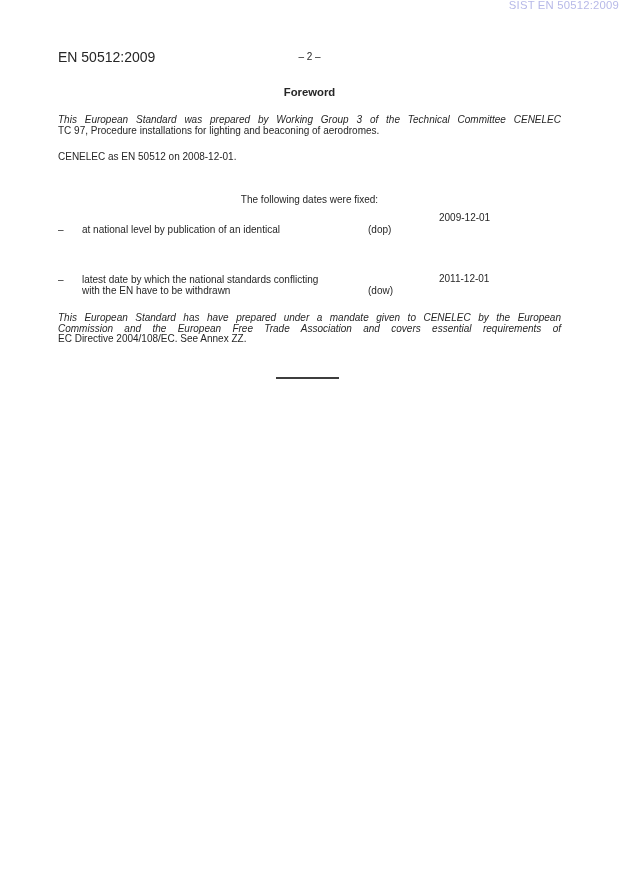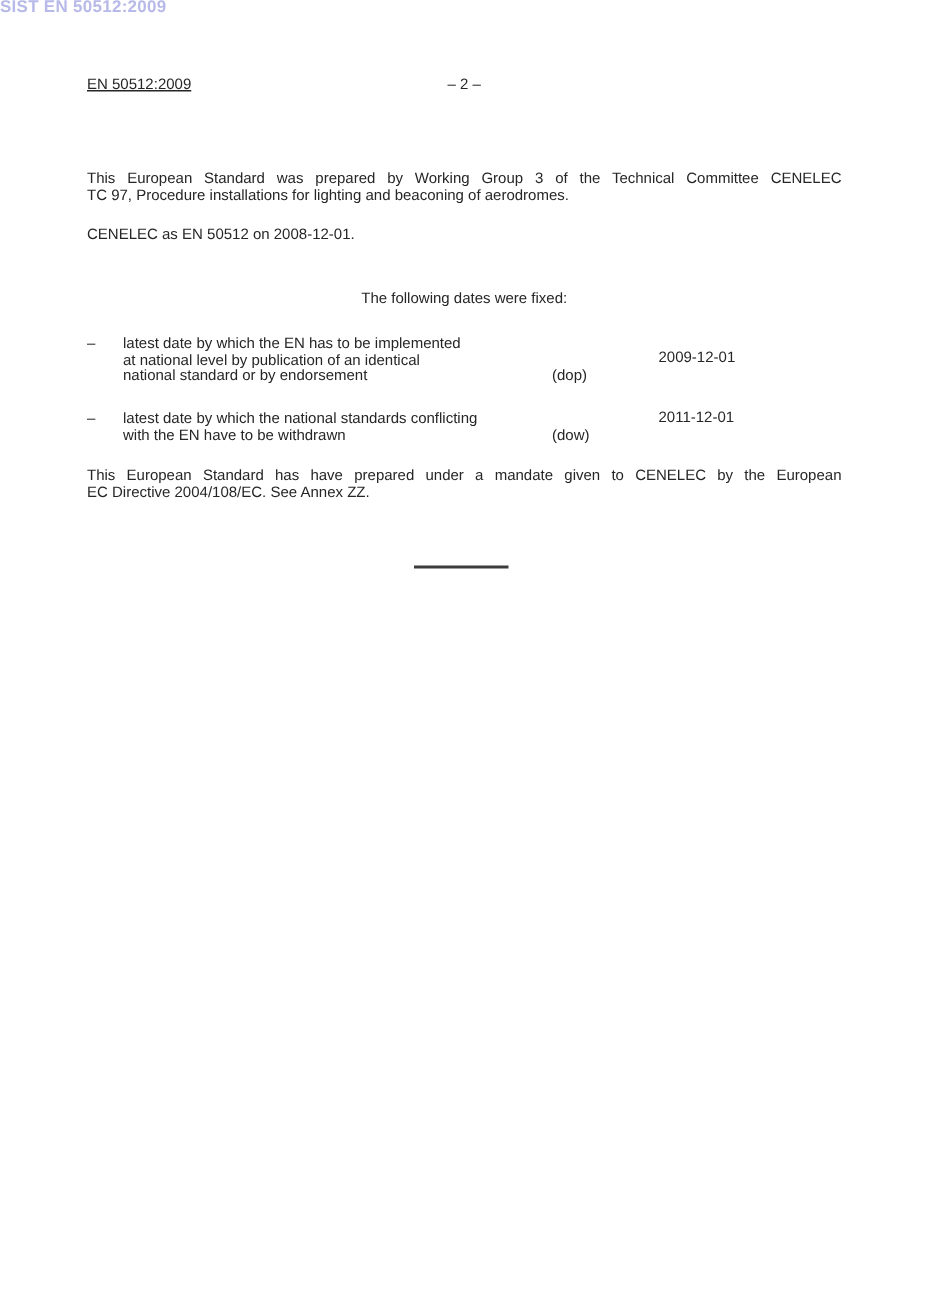--- a/index.html
+++ b/index.html
@@ -14,34 +14,33 @@
     background: #ffffff;
     font-family: "Liberation Sans", "DejaVu Sans", sans-serif;
     color: #262626;
     overflow: hidden;
   }
   .watermark {
     position: absolute;
     top: -1px;
     left: 0;
     width: 100%;
-    text-align: left;
+    text-align: right;
     font-size: 11.3px;
-    font-weight: bold;
+    font-weight: normal;
     line-height: 13px;
     color: #b7b9e8;
     letter-spacing: 0.2px;
   }
   .header-ref {
     position: absolute;
     top: 51px;
     left: 58px;
-    font-size: 10px;
+    font-size: 14px;
     line-height: 12px;
-    text-decoration: underline;
   }
   .header-page {
     position: absolute;
     top: 51px;
     left: 0;
     width: 100%;
     text-align: center;
     font-size: 10px;
     line-height: 12px;
   }
@@ -63,20 +62,21 @@
     line-height: 10.6px;
   }
   .ln {
     white-space: nowrap;
   }
   .ln.stretch {
     white-space: normal;
     text-align: justify;
     -moz-text-align-last: justify;
     text-align-last: justify;
+    font-style: italic;
   }
   .p1 { top: 115px; }
   .p2 { top: 152px; }
   .p3 { top: 195px; text-align: center; }
   .p4 { top: 313px; }
   .date-item {
     position: absolute;
     left: 58px;
     width: 503px;
     font-size: 10px;
@@ -115,55 +115,55 @@
 </head>
 <body>
 
 <div class="page">
 
   <div class="watermark">SIST EN 50512:2009</div>
 
   <div class="header-ref">EN 50512:2009</div>
   <div class="header-page">– 2 –</div>
 
+  <div class="foreword">Foreword</div>
 
   <div class="para p1">
     <div class="ln stretch">This European Standard was prepared by Working Group 3 of the Technical Committee CENELEC</div>
     <div class="ln">TC 97, Procedure installations for lighting and beaconing of aerodromes.</div>
   </div>
 
   <div class="para p2">
     <div class="ln">CENELEC as EN 50512 on 2008-12-01.</div>
   </div>
 
   <div class="para p3">
     <div class="ln">The following dates were fixed:</div>
   </div>
 
   <div class="date-item item1">
     <span class="marker">–</span>
     <div class="item-lines">
-      <div class="ln">latest date by which the EN has to be implemented</div>
       <div class="ln">at national level by publication of an identical</div>
-      <div class="ln">national standard or by endorsement</div>
     </div>
     <span class="item-label">(dop)</span>
     <span class="item-date">2009-12-01</span>
   </div>
 
   <div class="date-item item2">
     <span class="marker">–</span>
     <div class="item-lines">
       <div class="ln">latest date by which the national standards conflicting</div>
       <div class="ln">with the EN have to be withdrawn</div>
     </div>
     <span class="item-label">(dow)</span>
     <span class="item-date">2011-12-01</span>
   </div>
 
   <div class="para p4">
     <div class="ln stretch">This European Standard has have prepared under a mandate given to CENELEC by the European</div>
+    <div class="ln stretch">Commission and the European Free Trade Association and covers essential requirements of</div>
     <div class="ln">EC Directive 2004/108/EC. See Annex ZZ.</div>
   </div>
 
   <div class="end-rule"></div>
 
 </div>
 
 </body></html>

